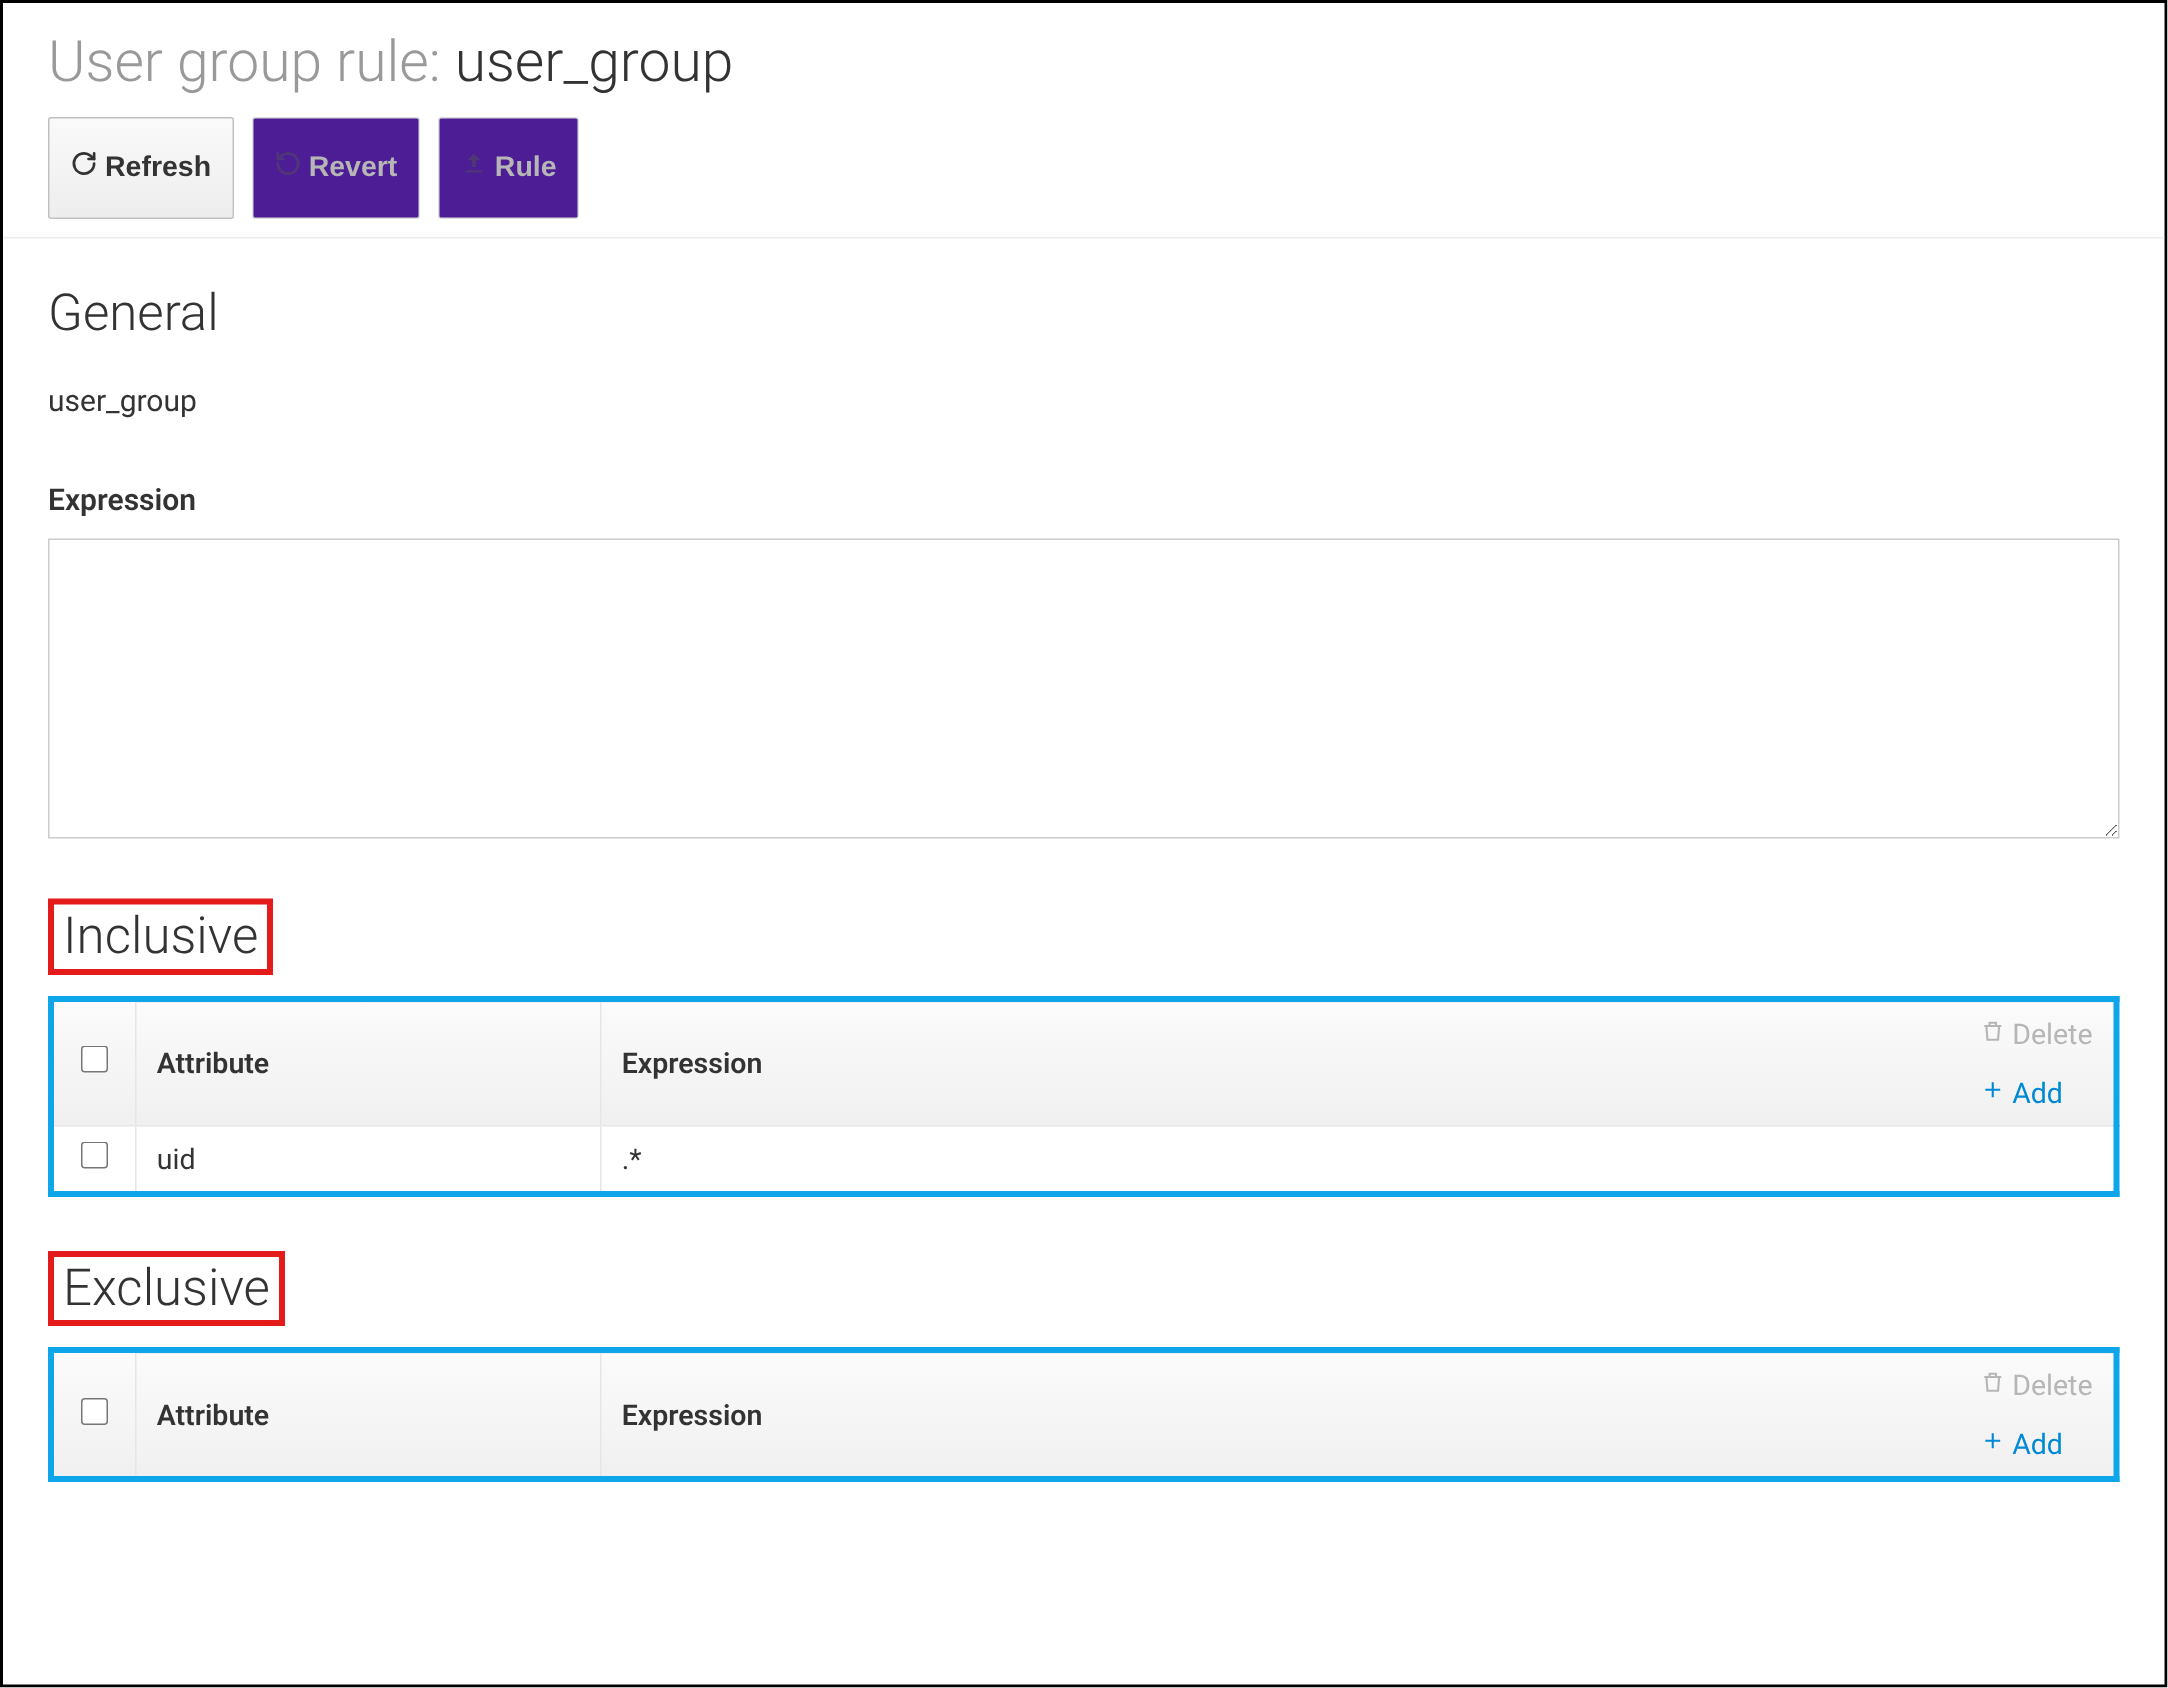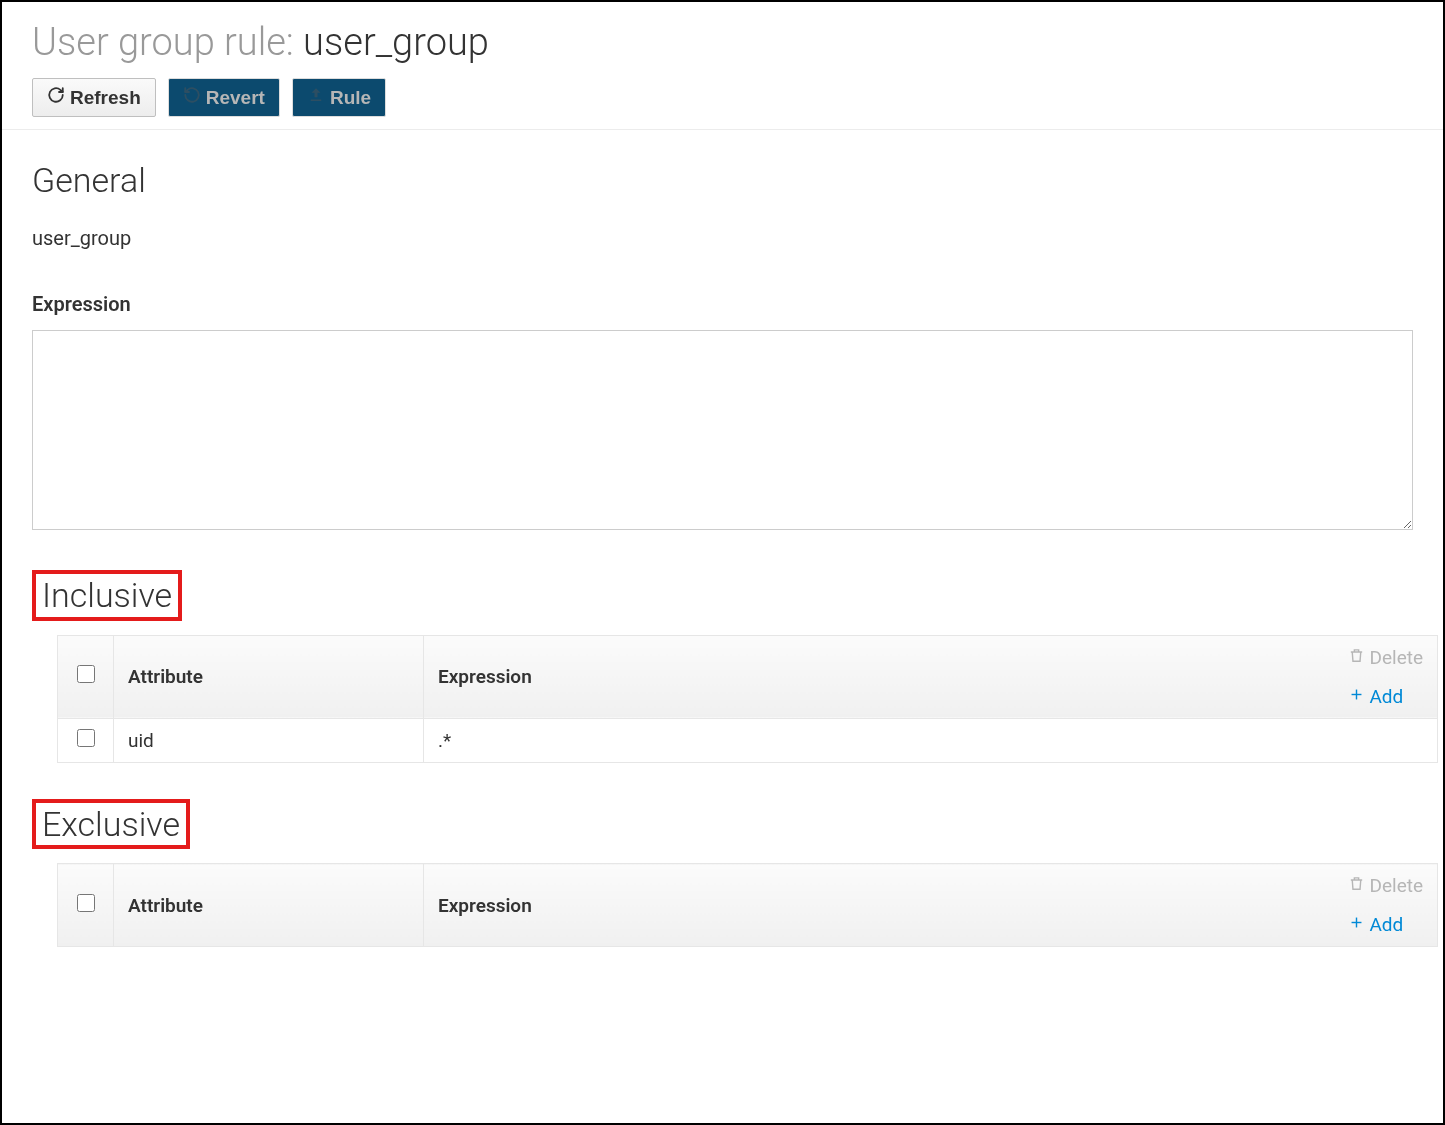--- a/index.html
+++ b/index.html
@@ -29,38 +29,38 @@
   .toolbar {
     padding: 4px 30px 12px 30px;
     display: flex;
     gap: 12px;
     border-bottom: 1px solid #ececec;
   }
   .btn {
     display: inline-flex;
     align-items: center;
     gap: 5px;
-    padding: 7px 14px;
+    padding: 21px 14px;
     border: 1px solid #ccc;
     border-radius: 2px;
     font-size: 19px;
     font-weight: 600;
     background: #fff;
     cursor: pointer;
     color: #333;
   }
   .btn.active {
     background: linear-gradient(#fafafa,#ededed);
     border-color: #bfbfbf;
   }
   .btn.disabled {
     color: #b6b6b6;
     border-color: #ddd;
     cursor: default;
-    background: #0c4a6e;
+    background: #4c1d95;
   }
   .btn svg { width: 18px; height: 18px; }
   .btn.disabled svg { opacity: 0.45; }
   .content { padding: 30px 30px 30px 30px; }
   h2.section {
     font-size: 34px;
     font-weight: 300;
     color: #333;
     margin-bottom: 26px;
   }
@@ -88,24 +88,23 @@
   }
   .hilite {
     display: inline-block;
     border: 4px solid #e41b1b;
     padding: 0 6px;
     margin-bottom: 14px;
   }
   .hilite h2 { margin: 0; font-size: 34px; font-weight: 300; line-height: 1.25; }
   .tbl {
     width: 100%;
-    border: 1px solid #0ea5e9;
+    border: 4px solid #0ea5e9;
     border-collapse: collapse;
     margin-bottom: 36px;
-    margin-left: 25px;
   }
   .tbl th, .tbl td {
     border: 1px solid #e6e6e6;
     text-align: left;
     font-size: 19px;
     padding: 10px 14px;
   }
   .tbl thead th {
     background: linear-gradient(#fbfbfb,#f0f0f0);
     font-weight: 600;

